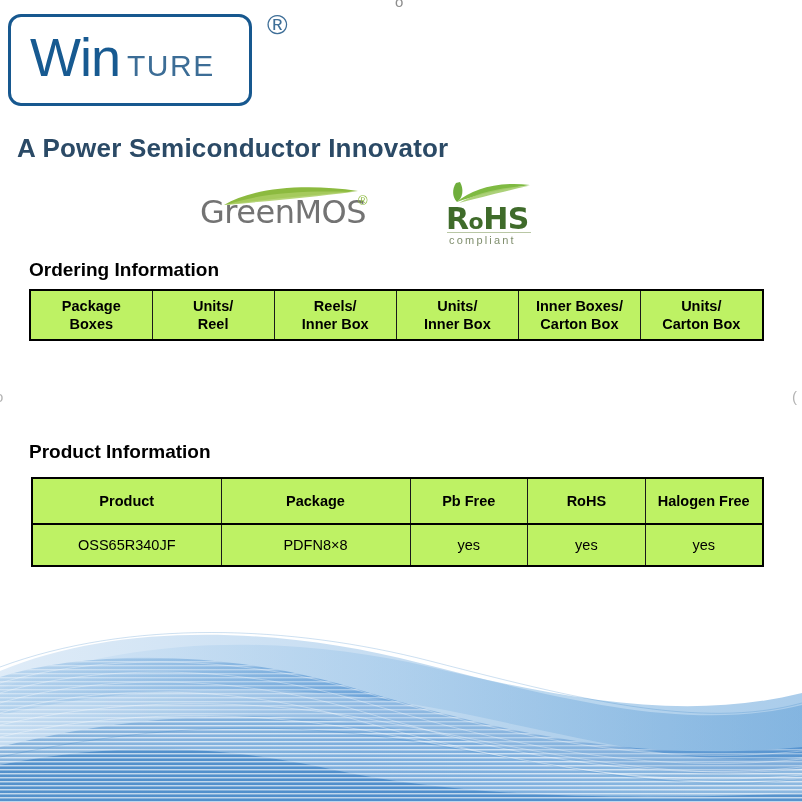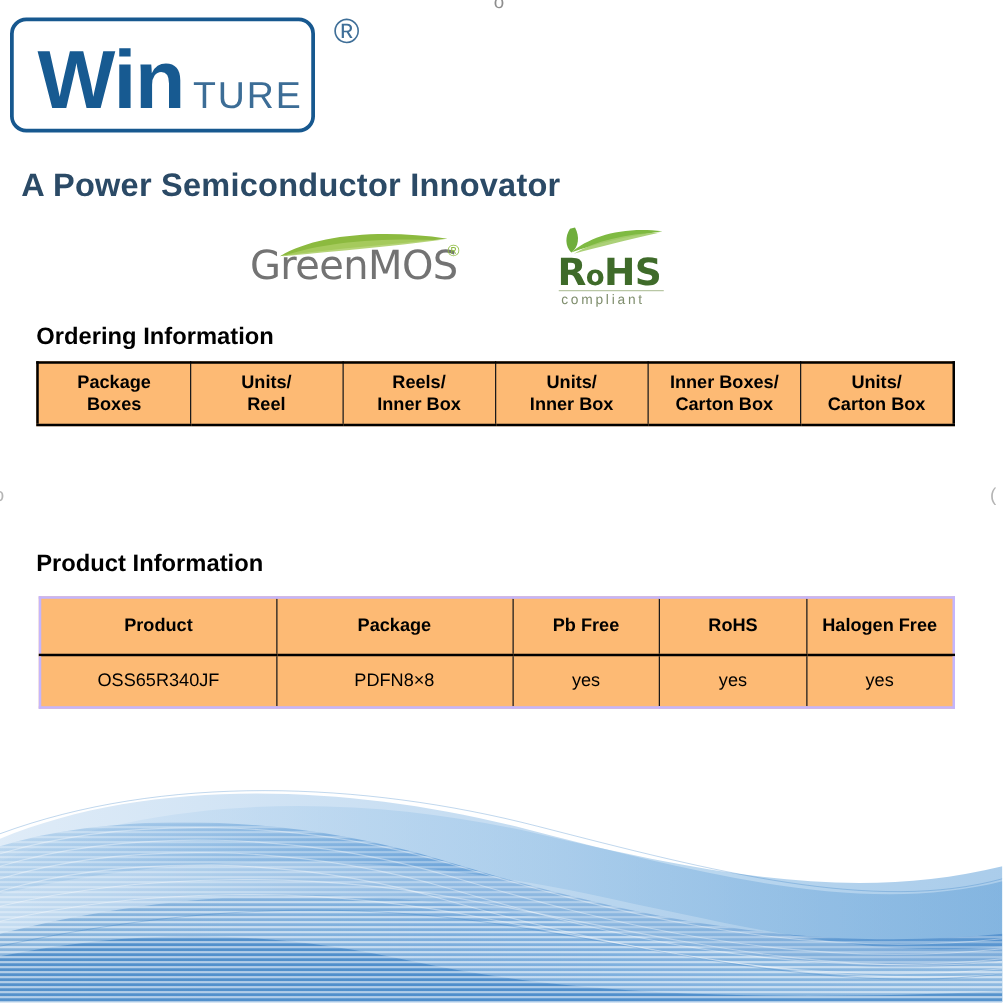--- a/index.html
+++ b/index.html
@@ -61,22 +61,22 @@
   }
   .logo-text {
     position: absolute;
     left: 22px;
     top: 16px;
     display: flex;
     align-items: baseline;
     white-space: nowrap;
   }
   .logo-win {
-    font-size: 66px;
-    font-weight: bold;
+    font-size: 54px;
+    font-weight: normal;
     color: #175a91;
     letter-spacing: -1px;
     line-height: 1;
   }
   .logo-ture {
     font-size: 30px;
     font-weight: normal;
     color: #3c6d96;
     letter-spacing: 1.5px;
     line-height: 1;
@@ -198,21 +198,21 @@
     left: 29px;
     white-space: nowrap;
   }
   #heading-ordering { top: 259px; }
   #heading-product  { top: 441px; }
 
   
   table.data-table {
     position: absolute;
     border-collapse: collapse;
-    background: #fdba74;
+    background: #bef264;
     table-layout: fixed;
   }
   table.data-table td,
   table.data-table th {
     border: 1px solid #1a1a1a;
     text-align: center;
     vertical-align: middle;
     font-size: 14.5px;
     color: #000000;
     padding: 0 2px;
@@ -230,21 +230,21 @@
     left: 29px;
     width: 733px;
     border: 2px solid #000;
   }
   #ordering-table col.c { width: 122.1px; }
 
   #product-table {
     top: 477px;
     left: 31px;
     width: 731px;
-    border: 2px solid #c4b5fd;
+    border: 2px solid #000000;
   }
   #product-table .w-wide  { width: 189px; }
   #product-table .w-narrow{ width: 117.6px; }
   #product-table tbody tr td { height: 40px; }
   #product-table thead tr th { height: 44px; }
 
   
   .wave-art {
     position: absolute;
     left: 0;

